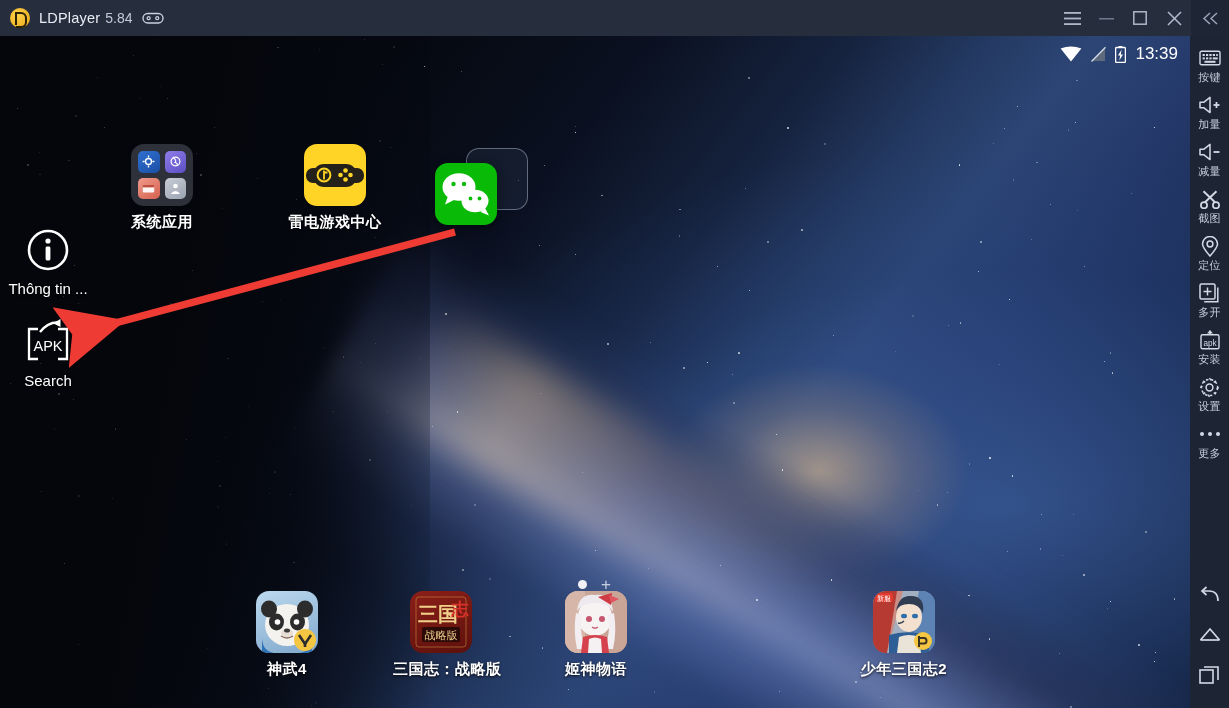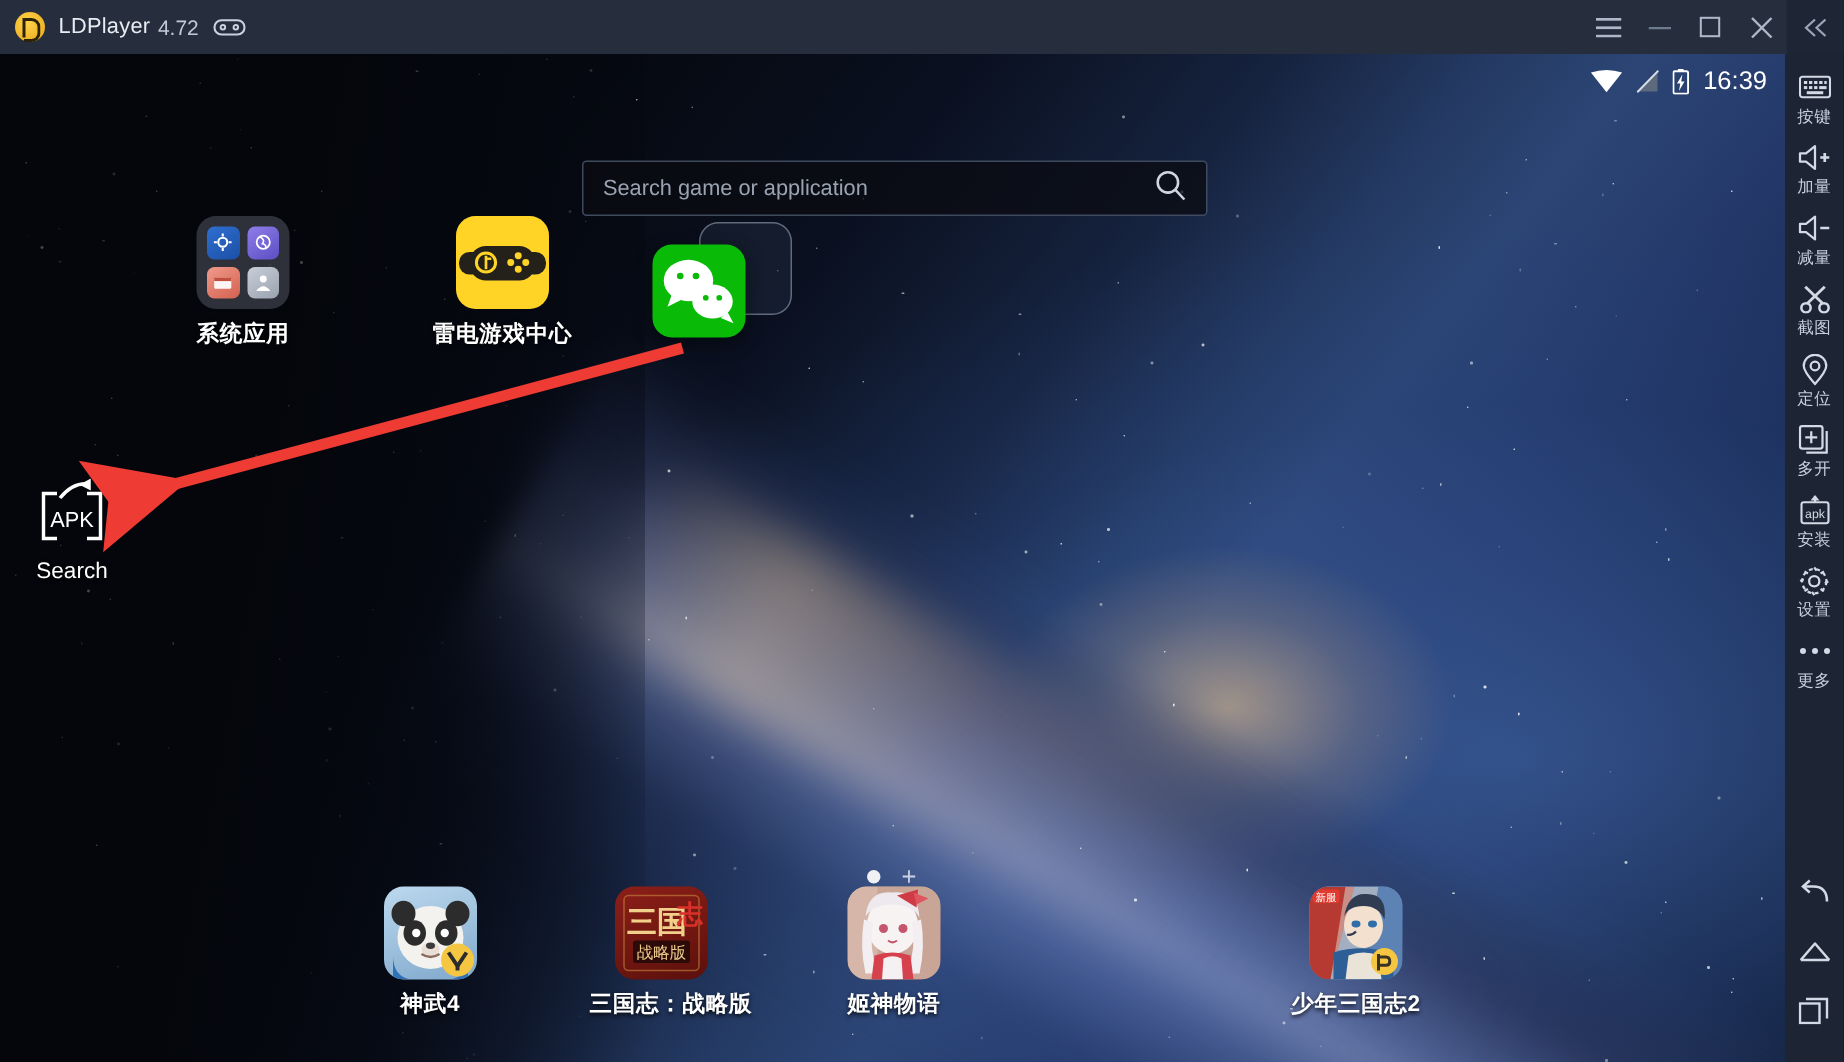--- a/index.html
+++ b/index.html
@@ -127,21 +127,21 @@
     color:#d3dae6;}
   #sb-dots{display:flex;gap:4px;height:22px;align-items:center;}
   #sb-dots i{width:4px;height:4px;border-radius:50%;background:#d3dae6;display:block;}
 </style>
 </head>
 <body>
 
 <div id="titlebar">
   <div id="ld-logo"></div>
   <span id="app-title">LDPlayer</span>
-  <span id="app-ver">4.72</span>
+  <span id="app-ver">5.84</span>
   <span id="gamepad-icon">
     <svg width="22" height="14" viewBox="0 0 22 14">
         <rect x="1" y="2.5" width="20" height="9.5" rx="4.7" fill="none" stroke="currentColor" stroke-width="1.4"></rect>
         <circle cx="6.6" cy="7.2" r="1.5" fill="none" stroke="currentColor" stroke-width="1.3"></circle>
         <circle cx="15.2" cy="7.2" r="1.5" fill="none" stroke="currentColor" stroke-width="1.3"></circle>
       </svg>
   </span>
 
   <div id="win-ctrls">
     <div class="wb">
@@ -386,34 +386,35 @@
           <line x1="0.5" y1="15.5" x2="14.5" y2="1.2" stroke="#d7dde6" stroke-width="1.3"></line>
         </svg>
     </span>
     <span>
       <svg width="11" height="17" viewBox="0 0 11 17">
           <rect x="3.6" y="0" width="3.8" height="1.5" fill="#fff"></rect>
           <rect x="0.6" y="1.5" width="9.8" height="15" rx="1" fill="none" stroke="#fff" stroke-width="1.3"></rect>
           <polygon points="6.6,3.6 3,9.6 5.2,9.6 4.3,14.6 8,8.4 5.8,8.4" fill="#fff"></polygon>
         </svg>
     </span>
-    <span>16:39</span>
-  </div>
-
-  <div id="searchbar">
-    <input id="search-input" type="text" placeholder="Search game or application" style="">
-    <span>
-      <svg width="21" height="21" viewBox="0 0 21 21">
-          <circle cx="8.6" cy="8.6" r="6.8" fill="none" stroke="#cfd6e2" stroke-width="1.7"></circle>
-          <line x1="13.6" y1="13.6" x2="19.6" y2="20" stroke="#cfd6e2" stroke-width="1.7"></line>
-        </svg>
-    </span>
-  </div>
-
-
+    <span>13:39</span>
+  </div>
+
+
+
+  <div class="uticon" style="left:0px;top:190px;">
+    <div class="gl">
+      <svg width="42" height="42" viewBox="0 0 42 42">
+          <circle cx="21" cy="21" r="19" fill="none" stroke="#fff" stroke-width="2.6"></circle>
+          <circle cx="21" cy="12" r="2.6" fill="#fff"></circle>
+          <rect x="18.6" y="17.5" width="4.8" height="14" rx="1.4" fill="#fff"></rect>
+        </svg>
+    </div>
+    <div class="lbl">Thông tin ...</div>
+  </div>
 
   <div class="uticon" style="left:0px;top:282px;">
     <div class="gl">
       <svg width="50" height="46" viewBox="0 0 50 46">
         <polyline points="15,10 6,10 6,40 15,40" fill="none" stroke="#fff" stroke-width="2.3"></polyline>
         <polyline points="35,10 44,10 44,40 35,40" fill="none" stroke="#fff" stroke-width="2.3"></polyline>
         <path d="M17 13 Q25 3 35 3.5" fill="none" stroke="#fff" stroke-width="2.4"></path>
         <polygon points="37.5,0 37.5,8 30,4.2" fill="#fff"></polygon>
         <text x="25" y="32" font-family="Liberation Sans, sans-serif" font-size="14.5" font-weight="400" fill="#fff" text-anchor="middle">APK</text>
       </svg>

